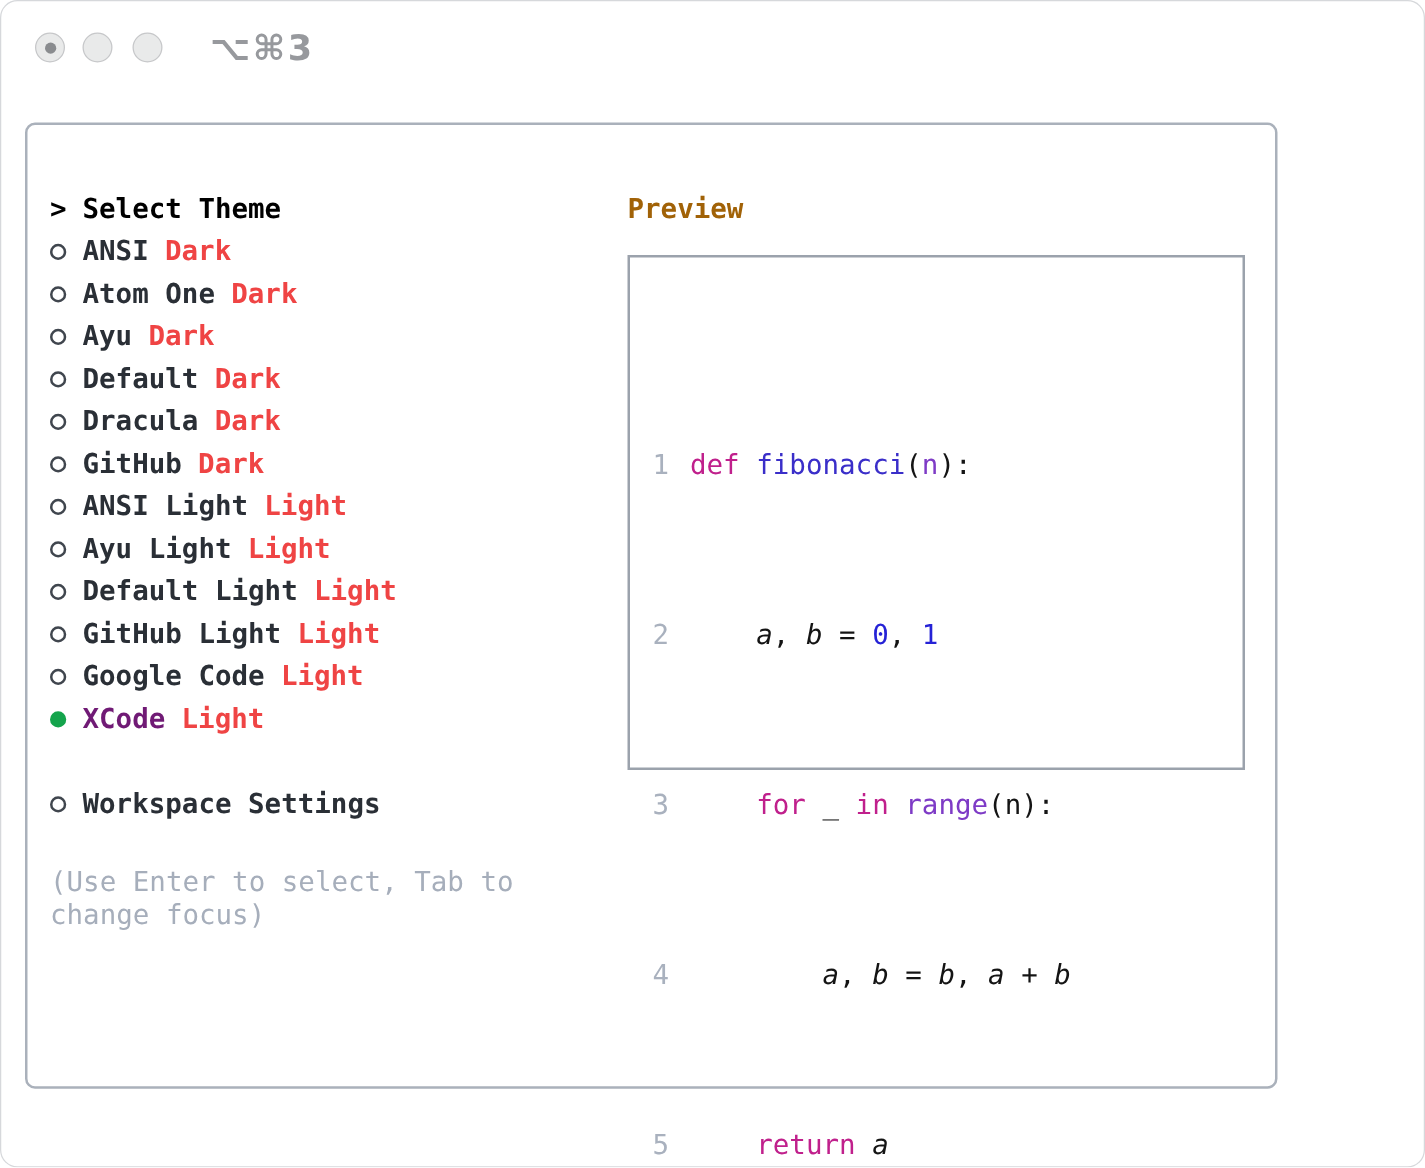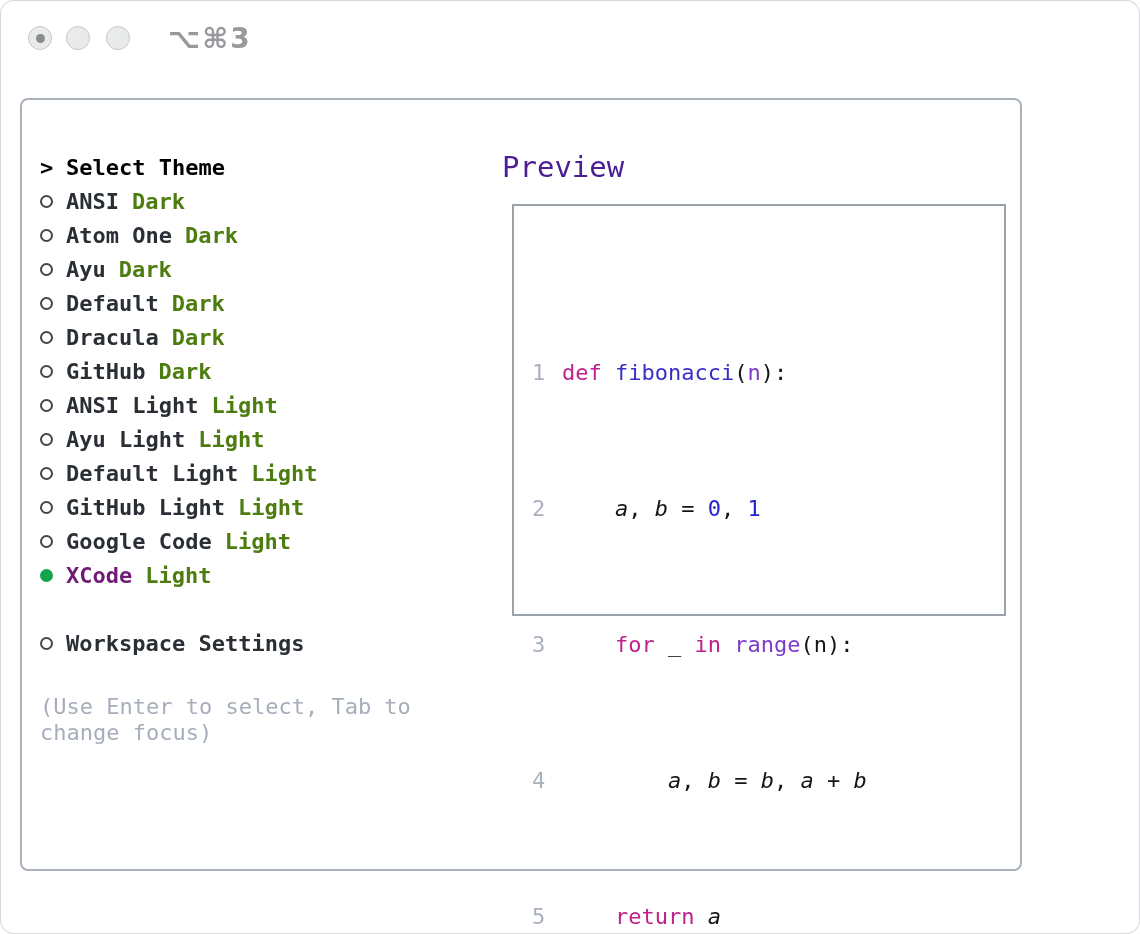--- a/index.html
+++ b/index.html
@@ -27,27 +27,27 @@
     border:2px solid #aab1bb;border-radius:8px;box-sizing:border-box;background:#fff;}
   
   .left-col{position:absolute;left:18px;top:50px;font-size:22px;color:#2a2f36;}
   .row{height:34px;display:flex;align-items:center;font-weight:bold;}
   .row .prefix{display:inline-block;width:26px;font-weight:bold;color:#000;}
   .row.title-row{font-weight:bold;color:#000;}
   .radio{width:13px;height:13px;border:2px solid #40464e;border-radius:50%;
     box-sizing:border-box;margin-right:13px;flex:0 0 auto;}
   .row.selected .radio{background:#14a44c;border-color:#14a44c;}
   .row.selected .name{color:#701a75;}
-  .variant{color:#4d7c0f;margin-left:13px;}
+  .variant{color:#ef4444;margin-left:13px;}
   .apply-title{padding-left:26px;color:#111;}
   .hint{width:400px;line-height:26px;color:#a6aebb;}
   
   .preview-title{position:absolute;left:480px;top:50px;height:34px;display:flex;align-items:center;
-    font-size:29px;font-weight:normal;color:#4c1d95;}
-  .preview-box{position:absolute;left:490px;top:104px;width:494px;height:412px;
+    font-size:22px;font-weight:bold;color:#a16207;}
+  .preview-box{position:absolute;left:480px;top:104px;width:494px;height:412px;
     border:2px solid #9ba2ac;box-sizing:border-box;background:#fff;}
   .codeblock{position:absolute;left:18px;top:48px;font-size:22px;line-height:34px;white-space:pre;}
   .code-line{height:34px;}
   .ln{display:inline-block;width:30px;color:#a9b1be;}
   .kw{color:#c0208c;}
   .fn{color:#3a2ec9;}
   .pm{color:#7e3bc6;}
   .nu{color:#2522d6;}
   .va{color:#141414;font-style:italic;}
   .pl{color:#141414;}

